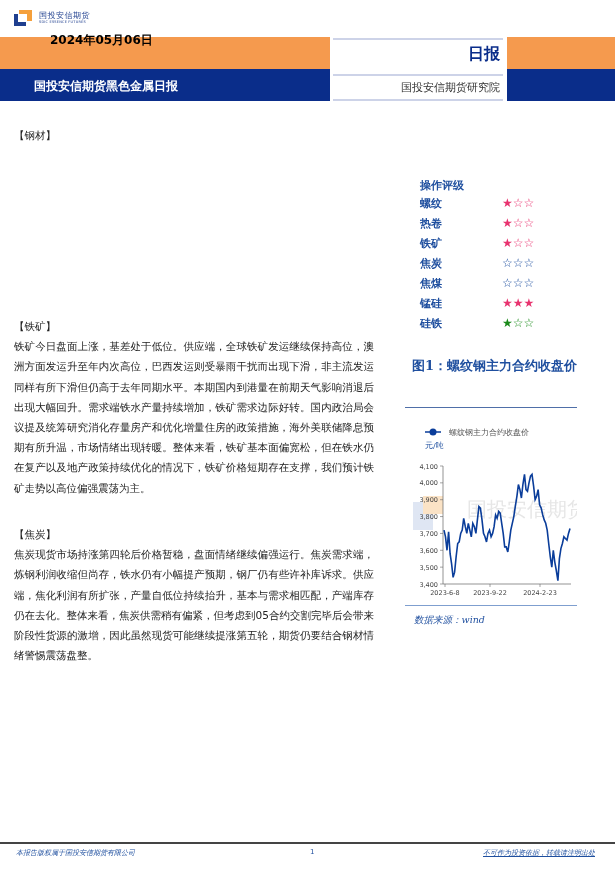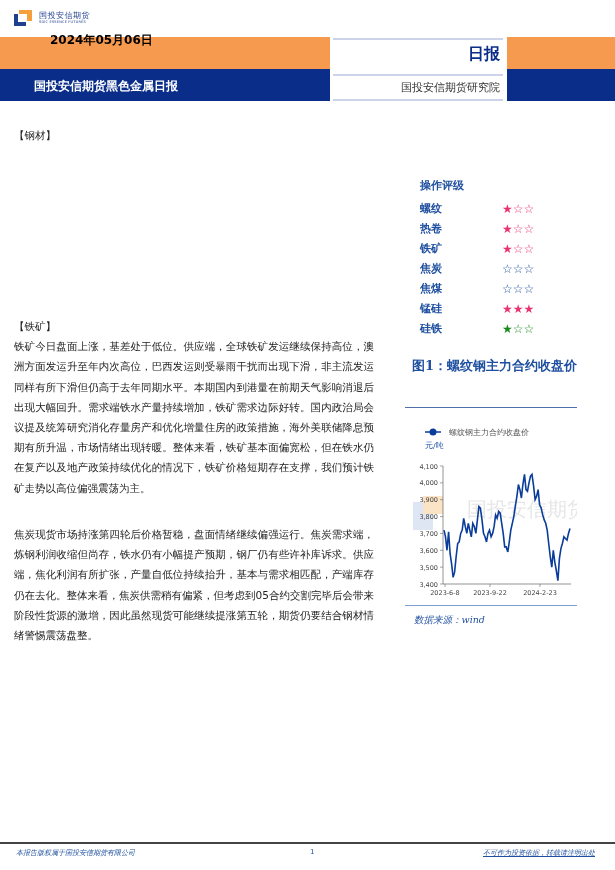--- a/index.html
+++ b/index.html
@@ -24,21 +24,21 @@
   .rb-line { position:absolute; left:333px; width:170px; height:2px; background:#cdd3e8; }
   .rb-title { position:absolute; right:115px; top:44px; font-size:16px; font-weight:bold; color:#0a2d8a; }
   .rb-sub { position:absolute; right:115px; top:80px; font-size:11px; color:#333; }
 
   .content { position:absolute; left:14px; width:360px; font-size:10.5px; line-height:20.2px; color:#222; }
   .sec-head { font-size:10.5px; }
   .para { text-align:justify; }
 
   .rating { position:absolute; left:420px; top:178px; }
   .rating-head { font-size:11px; font-weight:bold; color:#1f4f9f; margin-bottom:3px; font-family:"DejaVu Serif", serif; }
-  .rating-row { display:flex; height:20px; align-items:flex-end; }
+  .rating-row { display:flex; height:20px; align-items:flex-start; }
   .rating-name { width:82px; font-size:11px; font-weight:bold; color:#1f4f9f; font-family:"DejaVu Serif", serif; }
   .stars { font-size:12px; letter-spacing:0; }
   .fig-title { position:absolute; left:412px; top:354px; font-size:13px; font-weight:bold; color:#1f4f9f; line-height:24px; font-family:"DejaVu Serif", serif; }
   .fig-line { position:absolute; left:405px; top:407px; width:172px; height:1px; background:#4f6fa8; }
   .chart { position:absolute; left:405px; top:420px; width:172px; height:175px; }
   .fig-line2 { position:absolute; left:405px; top:605px; width:172px; height:1px; background:#7f9fcf; }
   .source { position:absolute; left:414px; top:614px; font-size:9.5px; font-style:italic; color:#1f4f9f; font-family:"DejaVu Serif", serif; }
 
   .footer-line { position:absolute; left:0; top:842px; width:615px; height:2px; background:#444; }
   .footer-left { position:absolute; left:16px; top:848px; font-size:7px; color:#1f4f9f; font-style:italic; }
@@ -74,20 +74,21 @@
 <div class="rb-sub">国投安信期货研究院</div>
 
 <div class="content" style="top:125px">
   <div class="sec-head">【钢材】</div>
 </div>
 <div class="content" style="top:316px">
   <div class="sec-head">【铁矿】</div>
   <div class="para">铁矿今日盘面上涨，基差处于低位。供应端，全球铁矿发运继续保持高位，澳洲方面发运升至年内次高位，巴西发运则受暴雨干扰而出现下滑，非主流发运同样有所下滑但仍高于去年同期水平。本期国内到港量在前期天气影响消退后出现大幅回升。需求端铁水产量持续增加，铁矿需求边际好转。国内政治局会议提及统筹研究消化存量房产和优化增量住房的政策措施，海外美联储降息预期有所升温，市场情绪出现转暖。整体来看，铁矿基本面偏宽松，但在铁水仍在复产以及地产政策持续优化的情况下，铁矿价格短期存在支撑，我们预计铁矿走势以高位偏强震荡为主。</div>
 </div>
 <div class="content" style="top:524px">
+  <div class="sec-head">【焦炭】</div>
   <div class="para">焦炭现货市场持涨第四轮后价格暂稳，盘面情绪继续偏强运行。焦炭需求端，炼钢利润收缩但尚存，铁水仍有小幅提产预期，钢厂仍有些许补库诉求。供应端，焦化利润有所扩张，产量自低位持续抬升，基本与需求相匹配，产端库存仍在去化。整体来看，焦炭供需稍有偏紧，但考虑到05合约交割完毕后会带来阶段性货源的激增，因此虽然现货可能继续提涨第五轮，期货仍要结合钢材情绪警惕震荡盘整。</div>
 </div>
 
 <div class="rating">
   <div class="rating-head">操作评级</div>
   <div id="rating-rows">
       <div class="rating-row">
         <span class="rating-name">螺纹</span>
         <span class="stars" style="color: rgb(232, 51, 111);">★☆☆</span>
       </div>

